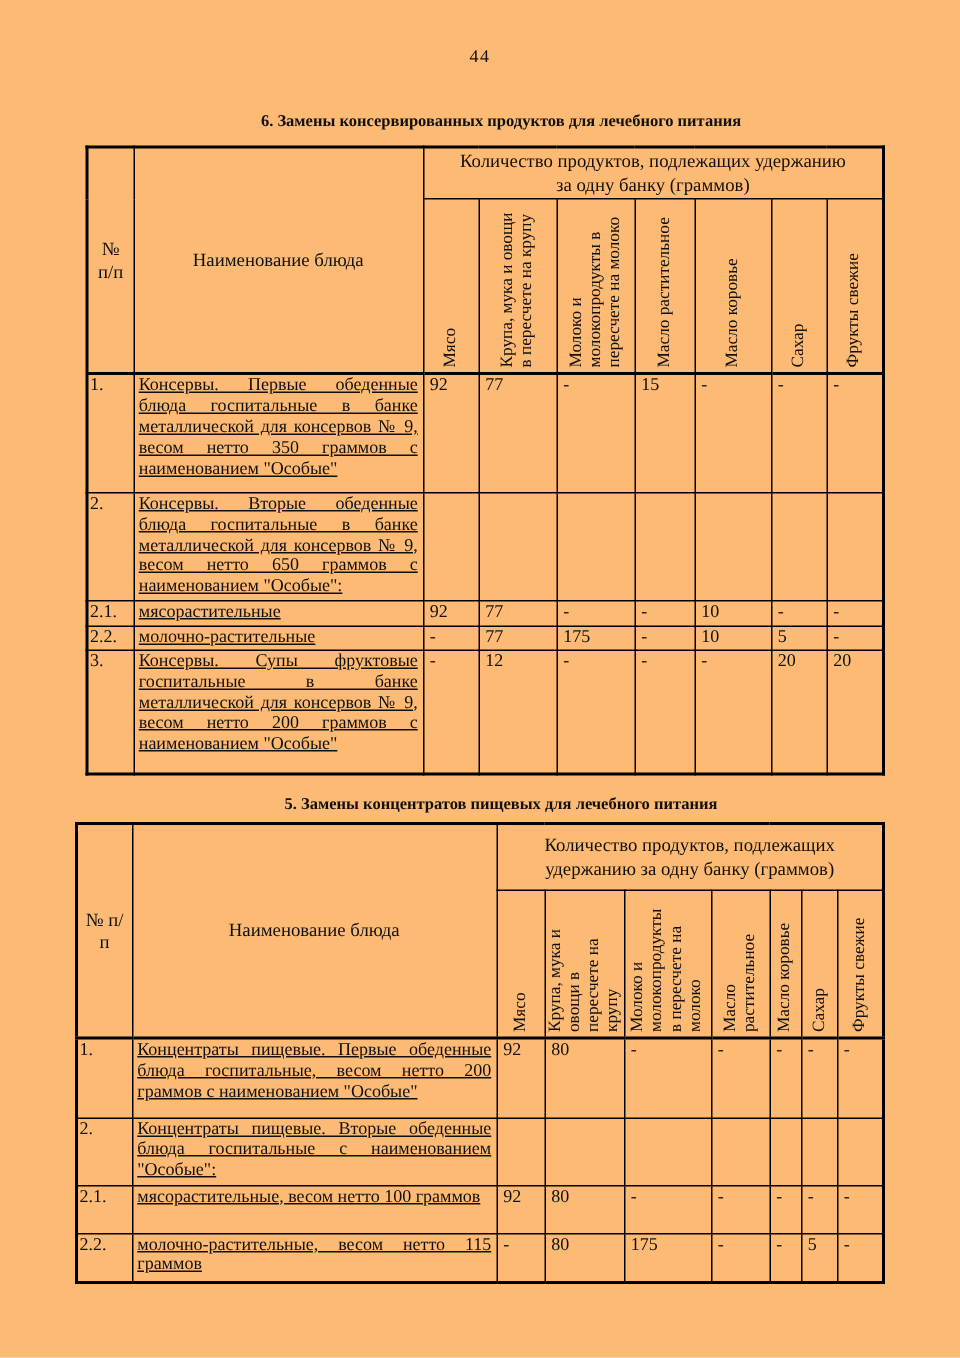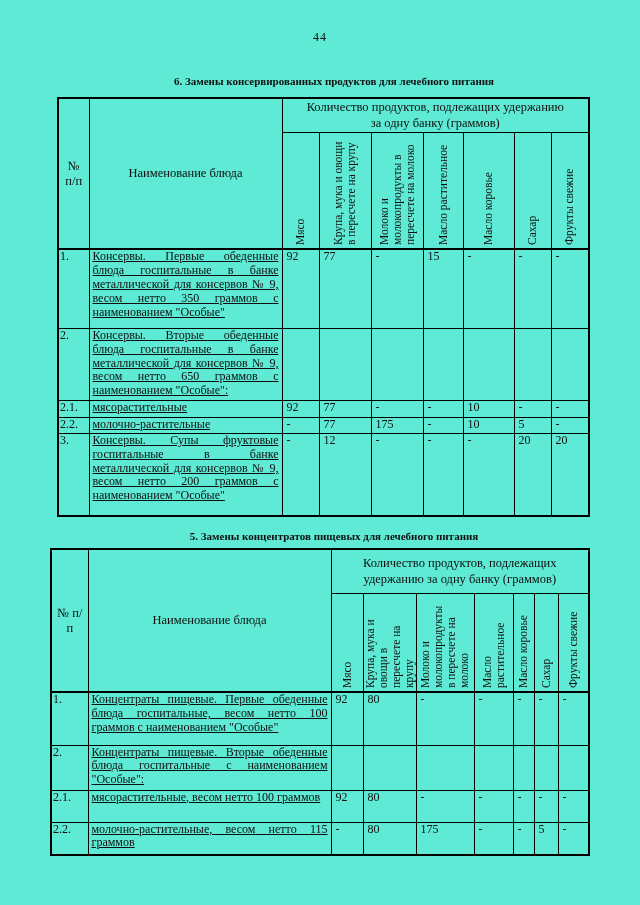--- a/index.html
+++ b/index.html
@@ -1,16 +1,16 @@
 <!DOCTYPE html>
 <html><head>
 <meta charset="utf-8">
 <style>
   html,body{margin:0;padding:0;background:#e8e8e8;}
-  .page{position:relative;width:640px;height:905px;background:#5eead4;
+  .page{position:relative;width:640px;height:905px;background:#fdba74;
         font-family:"Liberation Serif",serif;color:#101010;overflow:hidden;}
   .pagenum{position:absolute;top:30px;left:0;width:640px;text-align:center;
            font-size:12px;letter-spacing:1px;}
   .heading{position:absolute;left:0;width:640px;text-align:center;
            font-weight:bold;font-size:11px;margin:14px;}
   #h6{top:61px;}
   #h7{top:516px;}
   table.tbl{position:absolute;border-collapse:collapse;table-layout:fixed;
             border:2px solid #000;}
   #t1{left:57px;top:97px;width:531px;}
@@ -180,21 +180,21 @@
           </td>
         <td class="roth">
             <div class="rot">Сахар</div>
           </td>
         <td class="roth">
             <div class="rot">Фрукты свежие</div>
           </td>
       </tr>
       <tr style="height:53px">
         <td class="num">1.</td>
-        <td class="name">Концентраты пищевые. Первые обеденные блюда госпитальные, весом нетто 100 граммов с наименованием "Особые"</td>
+        <td class="name">Концентраты пищевые. Первые обеденные блюда госпитальные, весом нетто 200 граммов с наименованием "Особые"</td>
         <td class="val">92</td>
         <td class="val">80</td>
         <td class="val">-</td>
         <td class="val">-</td>
         <td class="val">-</td>
         <td class="val">-</td>
         <td class="val">-</td>
       </tr>
       <tr style="height:45px">
         <td class="num">2.</td>

